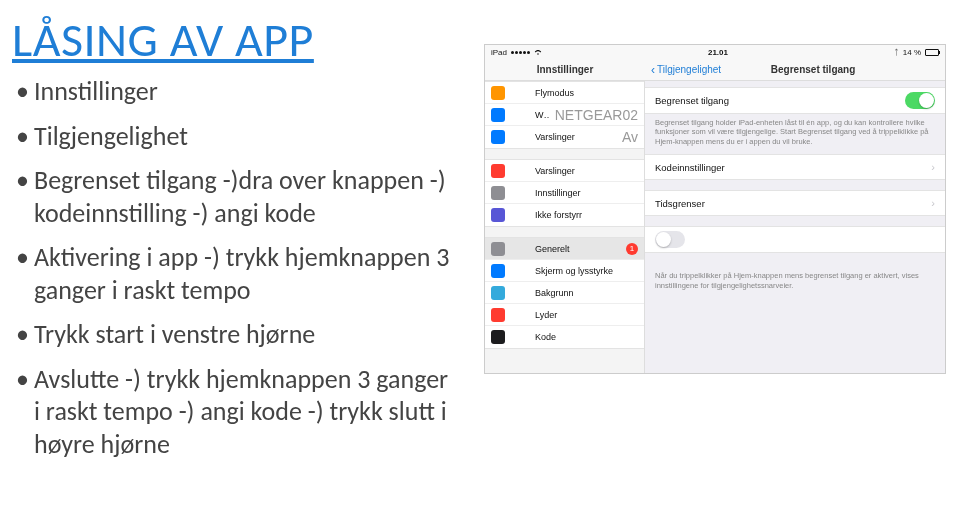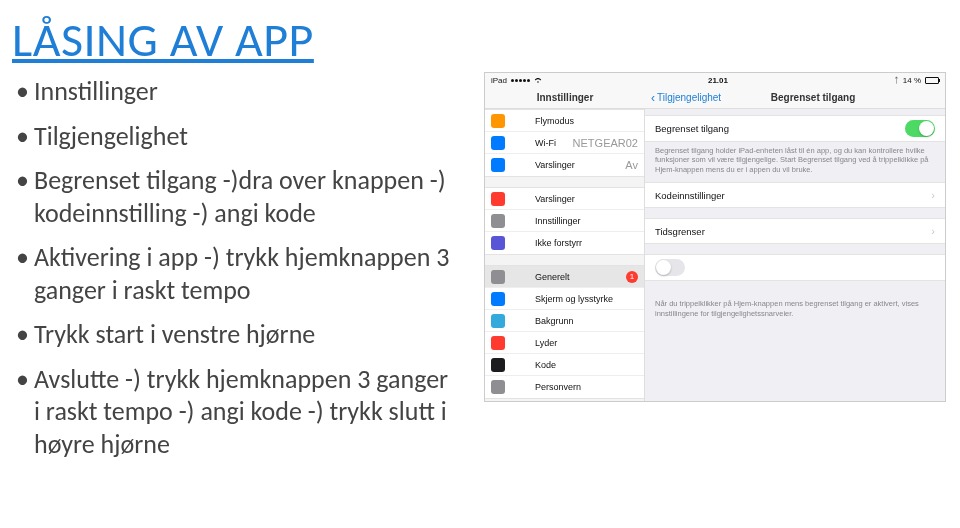--- a/index.html
+++ b/index.html
@@ -43,21 +43,20 @@
   .ipad {
     width: 462px;
     height: 330px;
     background: #a16207;
     border: 1px solid #ccc;
     font-family: -apple-system, "Helvetica Neue", Arial, sans-serif;
     font-size: 9px;
     color: #333;
     display: flex;
     flex-direction: column;
-    margin-top: 28px;
   }
   .statusbar {
     height: 14px;
     display: flex;
     align-items: center;
     justify-content: space-between;
     padding: 0 6px;
     font-size: 8px;
     color: #111;
     background: #f8f8f8;
@@ -85,21 +84,21 @@
 
   .panes { flex:1; display:flex; overflow:hidden; }
   .side { width:160px; border-right:1px solid #ddd; background:#f4f4f4; overflow:hidden; }
   .detail { flex:1; background:#f0eff4; overflow:hidden; }
 
   .group { background:#fff; border-top:1px solid #e3e3e3; border-bottom:1px solid #e3e3e3; margin-bottom:10px; }
   .group .row { display:flex; align-items:center; height:22px; padding:0 6px; border-bottom:1px solid #eee; font-size:9px; gap:6px; }
   .group .row:last-child { border-bottom:none; }
   .row .app-ic { width:14px; height:14px; border-radius:3px; flex-shrink:0; }
   .row .lbl { flex:1; color:#111; white-space:nowrap; overflow:hidden; text-overflow:ellipsis;padding-left:24px; }
-  .row .val { color:#999; font-size:11px; }
+  .row .val { color:#999; font-size:14px; }
   .row.sel { background:#e6e6e6; }
   .badge-1 { min-width:12px; height:12px; border-radius:6px; background:#ff3b30; color:#fff; font-size:8px; display:flex; align-items:center; justify-content:center; padding:0 2px; }
 
   .ic-orange{background:#ff9500;} .ic-blue{background:#007aff;}
   .ic-red{background:#ff3b30;} .ic-gray{background:#8e8e93;}
   .ic-indigo{background:#5856d6;} .ic-teal{background:#34aadc;}
   .ic-black{background:#1c1c1e;}
   .d-group { background:#fff; border-top:1px solid #e3e3e3; border-bottom:1px solid #e3e3e3; }
   .d-row { display:flex; align-items:center; min-height:24px; padding:4px 10px; border-bottom:1px solid #eee; font-size:9.5px; gap:8px; }
   .d-row:last-child { border-bottom:none; }
@@ -216,24 +215,20 @@
               <span class="lbl">Bakgrunn</span>
             </div>
             <div class="row">
               <span class="app-ic ic-red"></span>
               <span class="lbl">Lyder</span>
             </div>
             <div class="row">
               <span class="app-ic ic-black"></span>
               <span class="lbl">Kode</span>
             </div>
-            <div class="row">
-              <span class="app-ic ic-gray"></span>
-              <span class="lbl">Personvern</span>
-            </div>
           </div>
 
         </div>
 
         <div class="detail">
           <div style="height:6px"></div>
           <div class="d-group">
             <div class="d-row">
               <span class="dlbl">Begrenset tilgang</span>
               <span class="toggle on">

